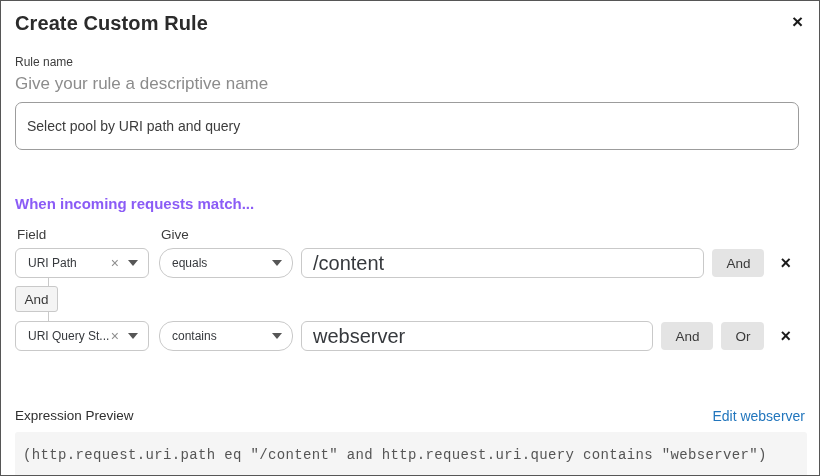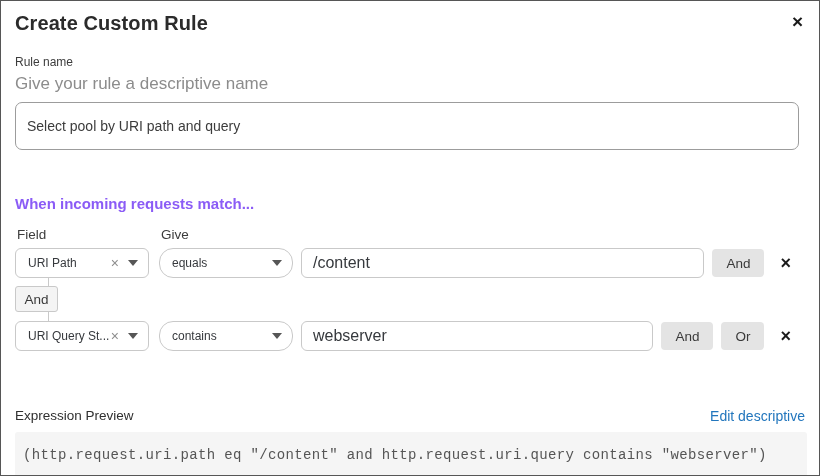--- a/index.html
+++ b/index.html
@@ -127,21 +127,21 @@
   }
   .op-box { margin-left: 10px; border-radius: 14px; }
   .value-input {
     flex: 1;
     height: 30px;
     border: 1px solid #c9c9c9;
     border-radius: 6px;
     padding: 0 11px;
     margin-left: 8px;
     font-family: "Liberation Sans", sans-serif;
-    font-size: 16px;
+    font-size: 20px;
     color: #36393d;
     outline: none;
     background: #fff;
     min-width: 0;
   }
   .logic-btn {
     height: 28px;
     border: none;
     border-radius: 4px;
     background: #e4e4e4;
@@ -278,19 +278,19 @@
       <span class="chevron"></span>
     </div>
     <input class="value-input" type="text" value="webserver" style="">
     <button class="logic-btn">And</button>
     <button class="logic-btn">Or</button>
     <span class="row-delete">×</span>
   </div>
 
   <div class="expr-header">
     <span class="expr-label">Expression Preview</span>
-    <a class="expr-link">Edit descriptive</a>
+    <a class="expr-link">Edit webserver</a>
   </div>
   <div class="expr-code">
     <code>(http.request.uri.path eq "/content" and http.request.uri.query contains "webserver")</code>
   </div>
 
 </div>
 
 </body></html>

